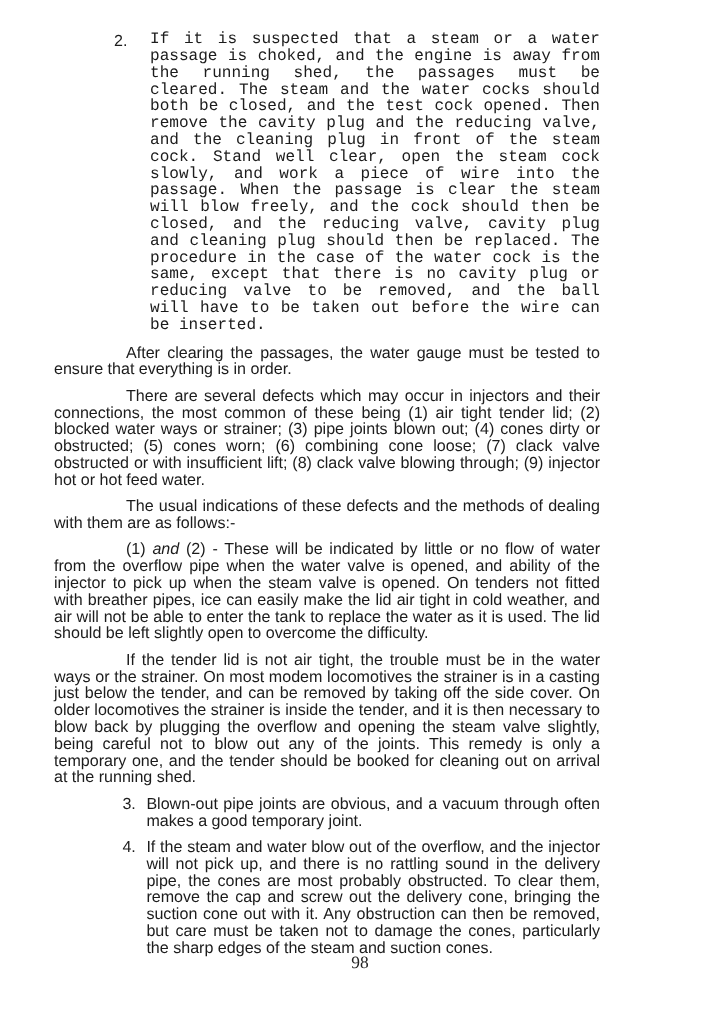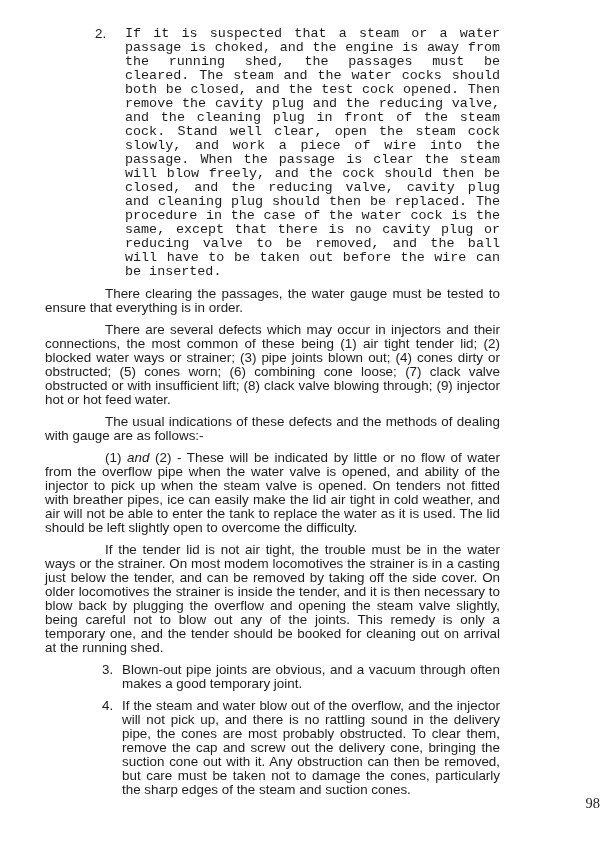--- a/index.html
+++ b/index.html
@@ -69,42 +69,42 @@
   .para, .sub-para {
     padding: 0;
   }
   p { margin-bottom: 0; }
   em { font-style: italic; }
   .page-number {
     position: absolute;
     top: 796px;
     left: 0;
     width: 600px;
-    text-align: right;
+    text-align: center;
     font-family: "Liberation Serif", serif;
     font-size: 14.5px;
     color: #222222;
   }
 </style>
 </head>
 <body>
 
 <div class="page">
   <div class="content">
 
     <div class="item-2">
       <span class="num">2.</span>
       <div class="item-text">If it is suspected that a steam or a water passage is choked, and the engine is away from the running shed, the passages must be cleared. The steam and the water cocks should both be closed, and the test cock opened. Then remove the cavity plug and the reducing valve, and the cleaning plug in front of the steam cock. Stand well clear, open the steam cock slowly, and work a piece of wire into the passage. When the passage is clear the steam will blow freely, and the cock should then be closed, and the reducing valve, cavity plug and cleaning plug should then be replaced. The procedure in the case of the water cock is the same, except that there is no cavity plug or reducing valve to be removed, and the ball will have to be taken out before the wire can be inserted.</div>
     </div>
 
-    <p class="para">There clearing the passages, the water gauge must be tested to ensure that everything is in order.</p>
+    <p class="para">After clearing the passages, the water gauge must be tested to ensure that everything is in order.</p>
 
     <p class="para">There are several defects which may occur in injectors and their connections, the most common of these being (1) air tight tender lid; (2) blocked water ways or strainer; (3) pipe joints blown out; (4) cones dirty or obstructed; (5) cones worn; (6) combining cone loose; (7) clack valve obstructed or with insufficient lift; (8) clack valve blowing through; (9) injector hot or hot feed water.</p>
 
-    <p class="para">The usual indications of these defects and the methods of dealing with gauge are as follows:-</p>
+    <p class="para">The usual indications of these defects and the methods of dealing with them are as follows:-</p>
 
     <p class="para"><span>(1) </span><em>and</em><span> (2) - These will be indicated by little or no flow of water from the overflow pipe when the water valve is opened, and ability of the injector to pick up when the steam valve is opened. On tenders not fitted with breather pipes, ice can easily make the lid air tight in cold weather, and air will not be able to enter the tank to replace the water as it is used. The lid should be left slightly open to overcome the difficulty.</span></p>
 
     <p class="para">If the tender lid is not air tight, the trouble must be in the water ways or the strainer. On most modem locomotives the strainer is in a casting just below the tender, and can be removed by taking off the side cover. On older locomotives the strainer is inside the tender, and it is then necessary to blow back by plugging the overflow and opening the steam valve slightly, being careful not to blow out any of the joints. This remedy is only a temporary one, and the tender should be booked for cleaning out on arrival at the running shed.</p>
 
     <div class="item-34">
       <span class="num">3.</span>
       <div class="item-text">Blown-out pipe joints are obvious, and a vacuum through often makes a good temporary joint.</div>
     </div>
 

